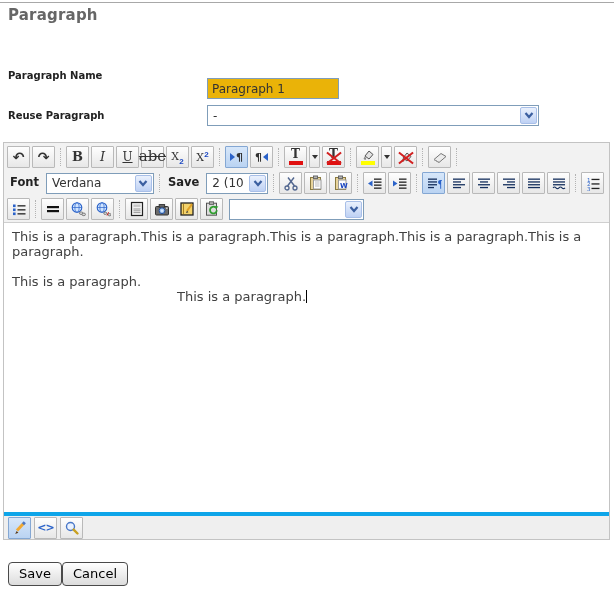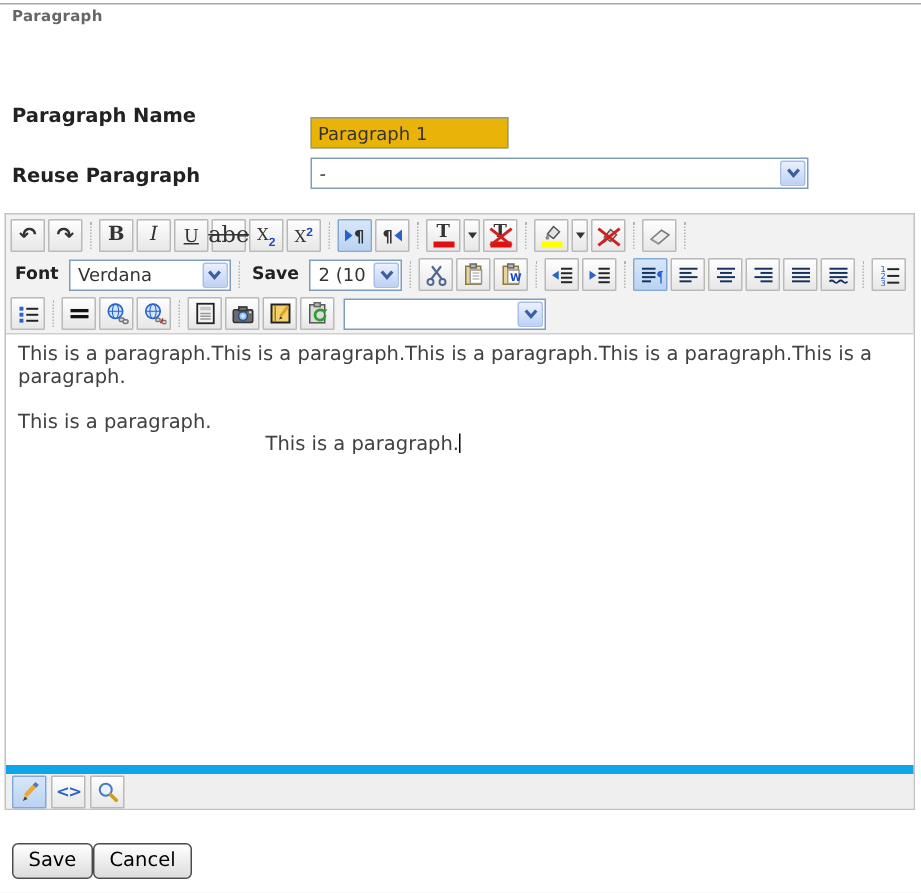--- a/index.html
+++ b/index.html
@@ -2,23 +2,23 @@
 <html><head>
 <meta charset="utf-8">
 <style>
   * { box-sizing: border-box; }
   html,body { margin:0; padding:0; }
   body {
     width:614px; height:595px; position:relative; background:#fff;
     font-family:"DejaVu Sans", sans-serif; color:#222; overflow:hidden;
   }
   .toprule { position:absolute; top:2px; left:0; width:614px; height:1px; background:#a8a8a8; }
-  .page-title { position:absolute; top:6px; left:8px; font-size:10px; font-weight:bold; color:#666; letter-spacing:.2px; }
-
-  .fld-label { position:absolute; left:8px; font-size:13px; font-weight:bold; color:#222; }
+  .page-title { position:absolute; top:6px; left:8px; font-size:15px; font-weight:bold; color:#666; letter-spacing:.2px; }
+
+  .fld-label { position:absolute; left:8px; font-size:10px; font-weight:bold; color:#222; }
   #lbl-name  { top:70px; }
   #lbl-reuse { top:110px; }
 
   .txt-input {
     position:absolute; left:207px; top:78px; width:132px; height:21px;
     border:1px solid #7f9db9; font:12px "DejaVu Sans",sans-serif; color:#333;
     padding:2px 4px; outline:none; background:#eab308;
   }
 
   .xp-select {
@@ -79,21 +79,21 @@
   .xmark { position:relative; }
   .xmark::before, .xmark::after {
     content:""; position:absolute; left:-2px; right:-2px; top:50%; height:2px; background:#d21f1f;
   }
   .xmark::before { transform:rotate(38deg); } .xmark::after { transform:rotate(-38deg); }
 
   .src-glyph { font-size:11px; font-weight:bold; color:#2a62c9; letter-spacing:-1px; font-family:"DejaVu Sans",sans-serif; }
 
   
   .ed-content {
-    flex:1; background:#fff; border-top:1px solid #cfcfcf; border-bottom:6px solid #0ea5e9;
+    flex:1; background:#fff; border-top:1px solid #cfcfcf; border-bottom:4px solid #0ea5e9;
     padding:6px 8px; font-size:13px; line-height:15px; color:#414141; overflow:hidden; cursor:text;
   }
   .ed-line { white-space:pre; min-height:15px; }
   .caret { display:inline-block; width:1px; height:13px; background:#000; vertical-align:-2px; }
 
   .ed-footer { height:23px; flex:none; display:flex; align-items:center; gap:3px; padding:0 4px; background:#efefef; }
 
   
   .act-btn {
     position:absolute; top:562px; height:24px; padding:2px 10px 3px;

